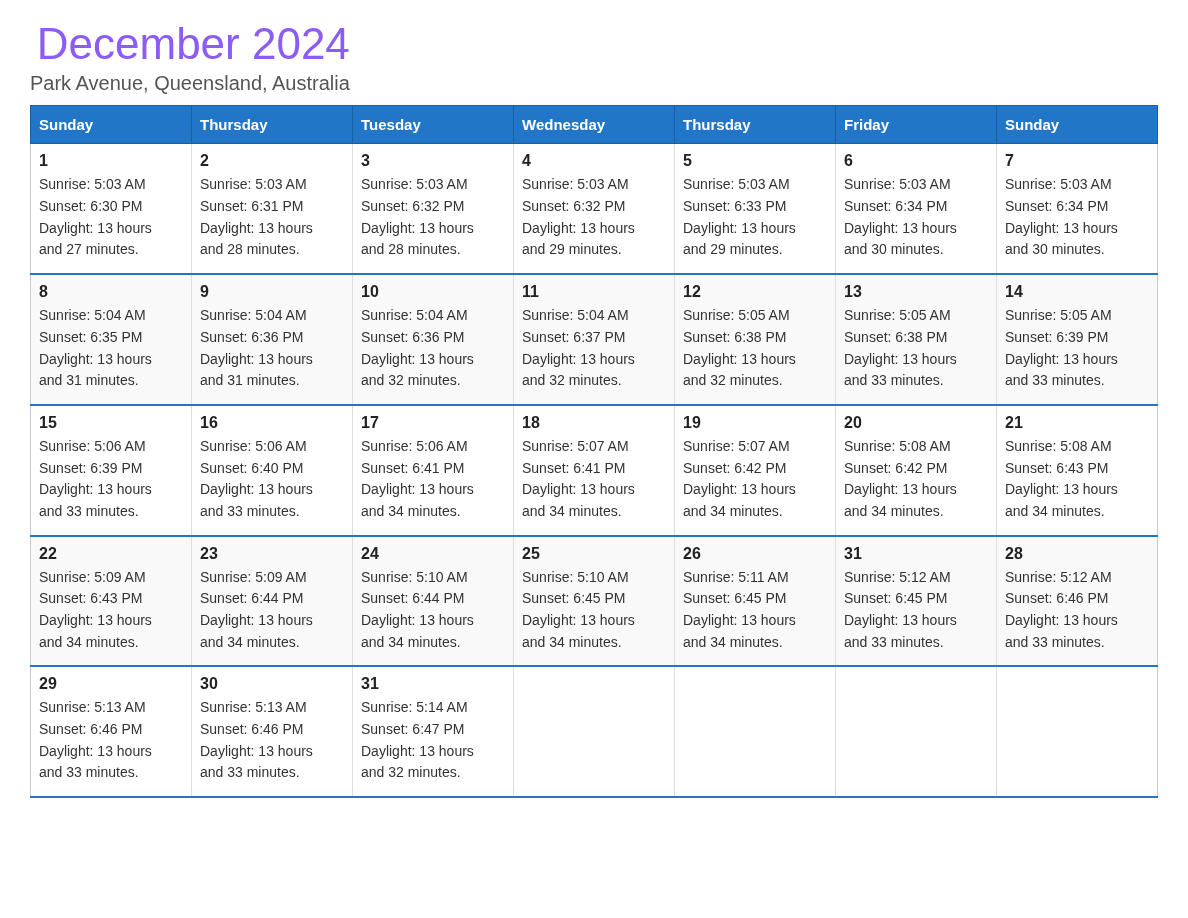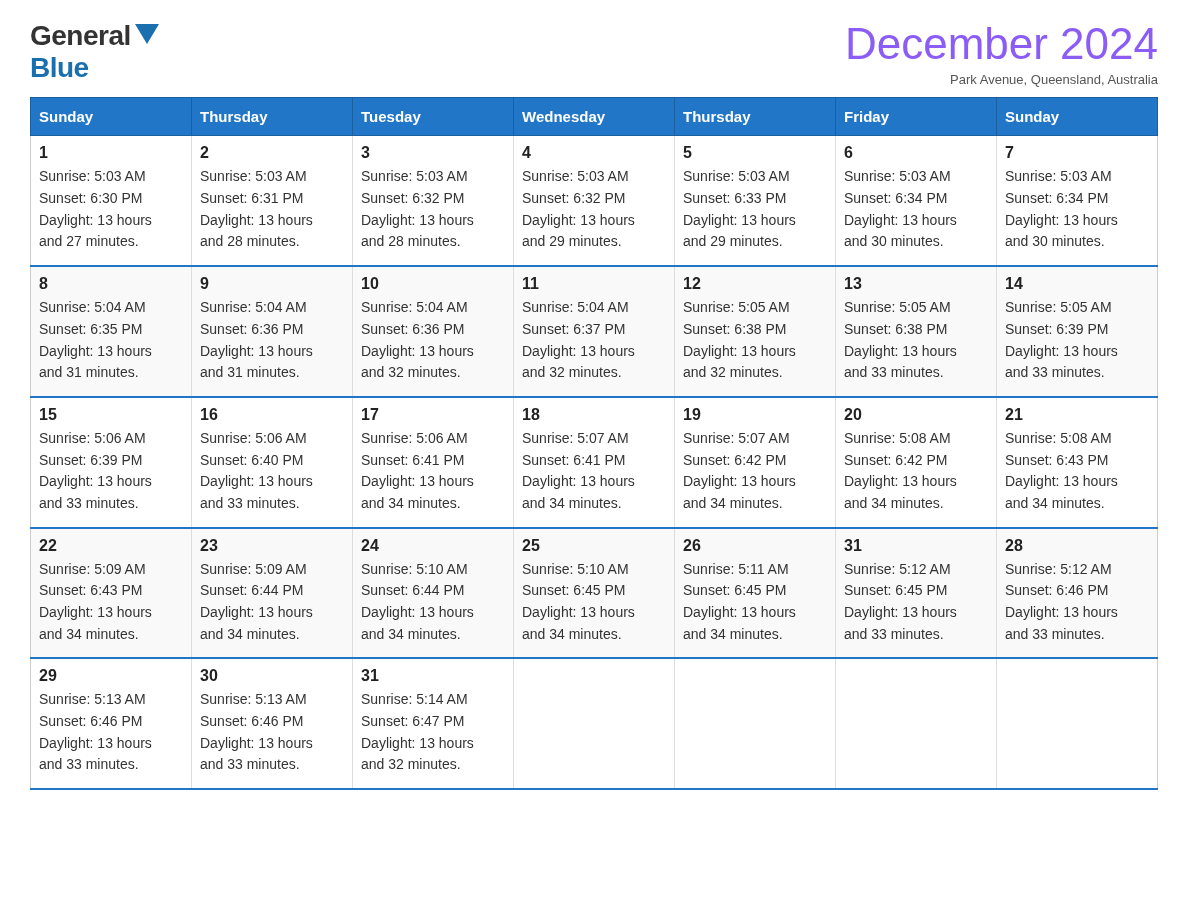--- a/index.html
+++ b/index.html
@@ -49,21 +49,21 @@
     .title-block {
       text-align: right;
     }
     .month-title {
       font-size: 44px;
       font-weight: 400;
       color: #8b5cf6;
       line-height: 1.1;
     }
     .location {
-      font-size: 13px;
+      font-size: 20px;
       color: #555;
       margin-top: 4px;
     }
     table {
       width: 100%;
       border-collapse: collapse;
       margin-top: 10px;
     }
     thead tr th {
       background-color: #2176c7;
@@ -108,27 +108,20 @@
       border-left: 1px solid #ccc;
     }
     tbody tr td:last-child {
       border-right: 1px solid #ccc;
     }
   </style>
 </head>
 <body>
 
 <div class="header">
-  <div class="logo">
-    <div class="logo-row">
-      <span class="logo-text-general">General</span>
-      <div class="logo-triangle"></div>
-    </div>
-    <span class="logo-text-blue">Blue</span>
-  </div>
   <div class="title-block">
     <div class="month-title">December 2024</div>
     <div class="location">Park Avenue, Queensland, Australia</div>
   </div>
 </div>
 
 <table>
   <thead>
     <tr>
     <th>Sunday</th>

